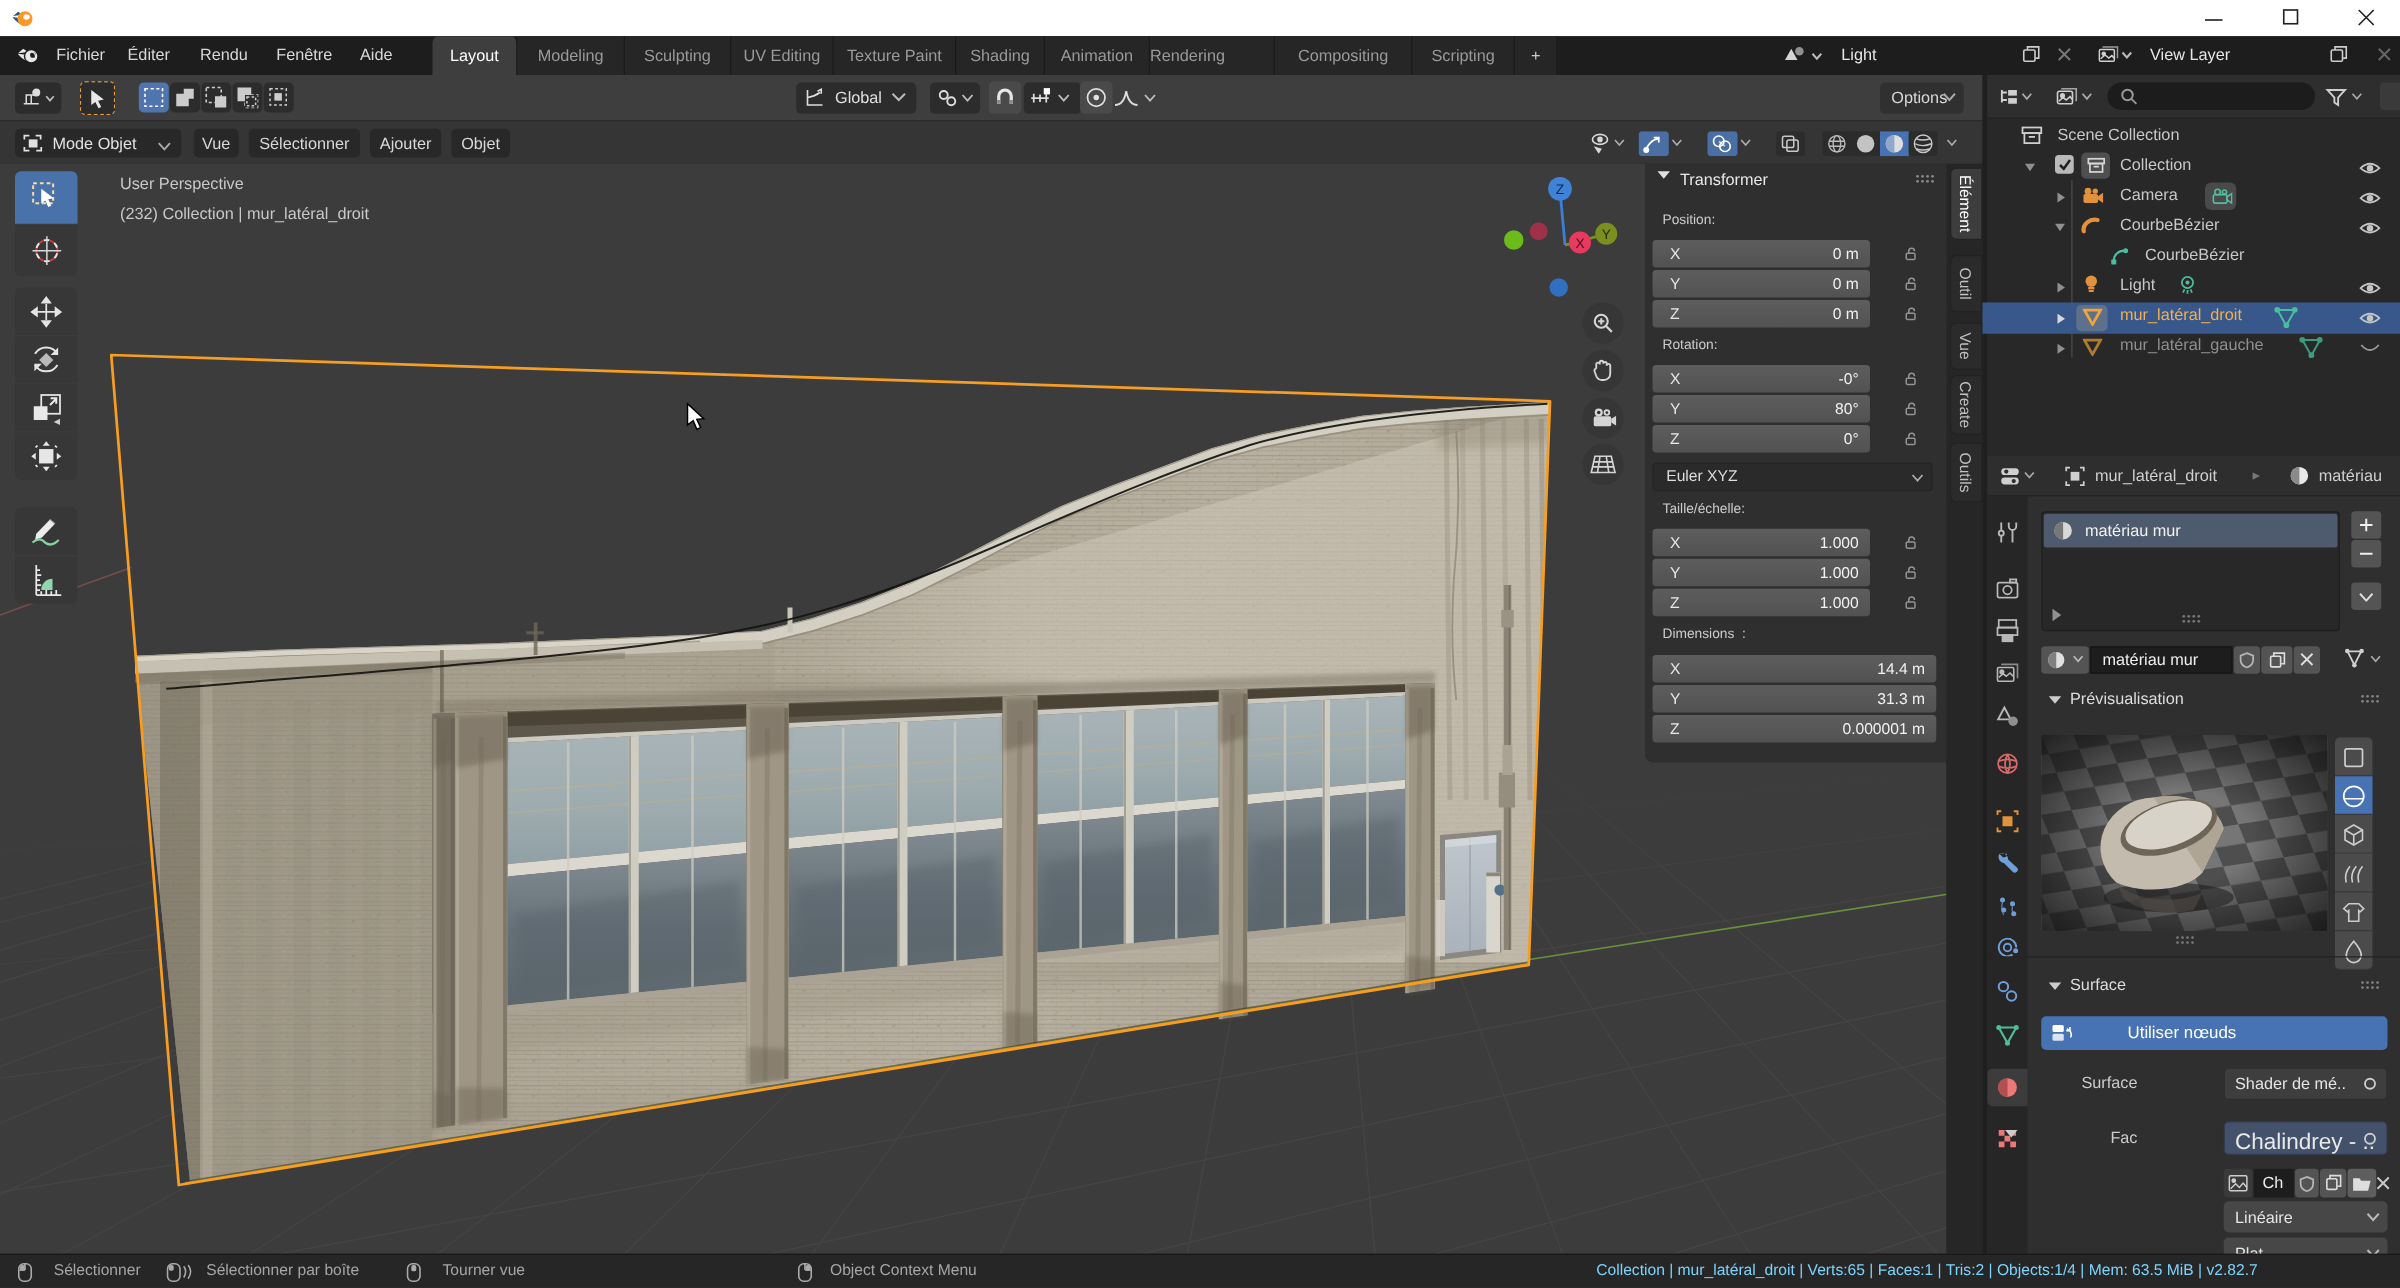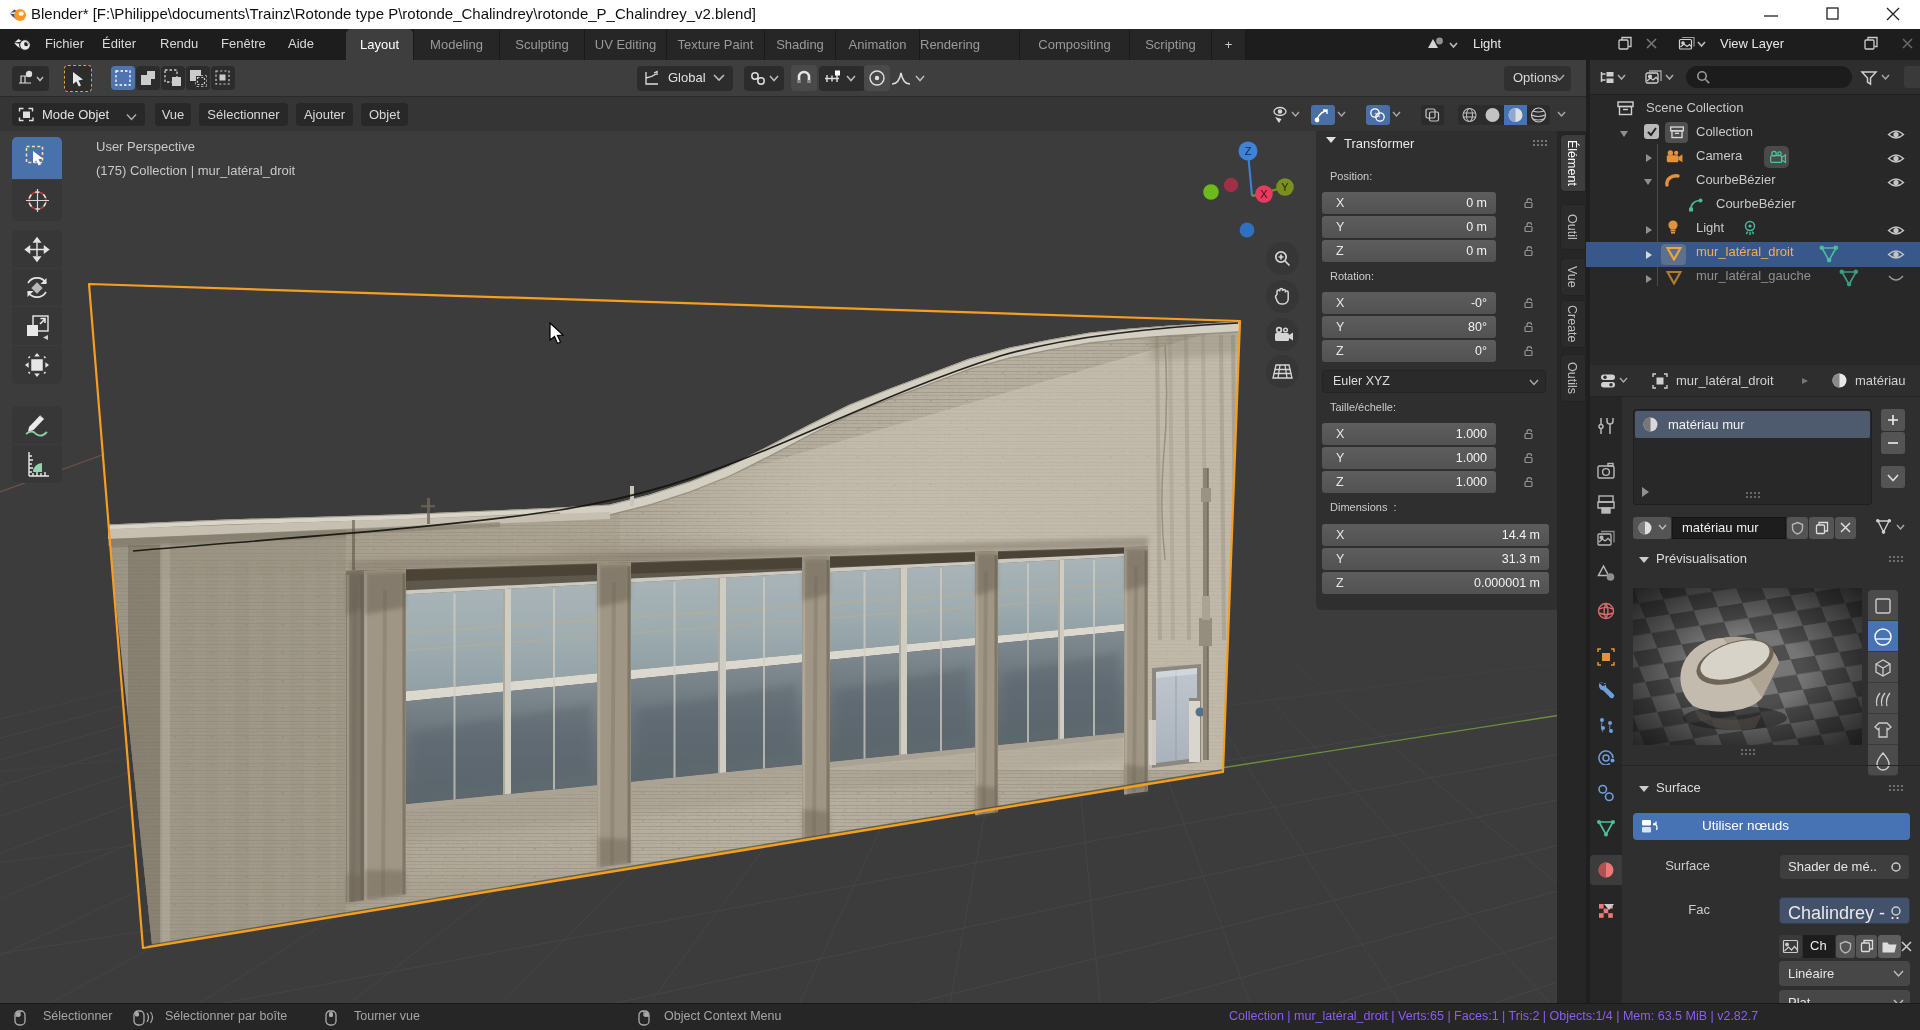--- a/index.html
+++ b/index.html
@@ -49,21 +49,20 @@
 </style></head><body>
 <div id="stage">
 
 <div class="abs" id="titlebar">
  <svg class="ico" style="left:8px;top:5px" width="19" height="19" viewBox="0 0 19 19">
         <path d="M2 8.5 Q7 15.5 12.5 14.5 L9 9.5 Z" fill="#265787"></path>
         <path d="M2.5 7.8 L10 6.8 L6.5 4.4 Z" fill="#265787"></path>
         <circle cx="12" cy="10" r="6" fill="#ff9722"></circle>
         <ellipse cx="13.2" cy="8.6" rx="2.6" ry="2.2" fill="#fff"></ellipse>
       </svg>
- <div class="t">Blender* [F:\Philippe\documents\Trainz\Rotonde type P\rotonde_Chalindrey\rotonde_P_Chalindrey_v2.blend]</div>
  <svg class="ico" style="left:1756px;top:4px" width="160" height="20" viewBox="0 0 160 20" stroke="#222" stroke-width="1.3" fill="none">
         <path d="M8 12 h14"></path>
         <rect x="71" y="4" width="11" height="11"></rect>
         <path d="M74 4 v-1 h11 v11 h-2" opacity="0"></path>
         <path d="M131 4 l12 12 M143 4 l-12 12"></path>
       </svg>
 </div>
 
 <div class="abs" id="menubar">
  <svg class="ico" style="left:13px;top:6px" width="20" height="18" viewBox="0 0 20 18">
@@ -548,21 +547,21 @@
 <rect x="1199" y="618" width="13" height="28" fill="#958d7e"></rect>
 <rect x="1202" y="596" width="8" height="24" fill="#aaa293"></rect>
 <rect x="1201" y="488" width="10" height="14" fill="#9a9284"></rect>
 <path d="M 133,551 C 300,537 450,527 560,510 C 640,497 700,478 780,444 C 860,410 920,382 1000,356 C 1080,333 1180,326 1238,323" fill="none" stroke="#14140f" stroke-width="1.6" opacity="0.92"></path>
 <line x1="152" y1="945" x2="1223" y2="770" stroke="#3a3a2a" stroke-width="2" opacity="0.6"></line>
 <line x1="148" y1="946.5" x2="1223" y2="771" stroke="#c8a020" stroke-width="1.6" opacity="0.85"></line>
 <polygon points="89,284 1240,321 1223,772 143,948" fill="none" stroke="#f79e22" stroke-width="2.2" stroke-linejoin="round"></polygon>
     </svg>
 
 <div class="ovtext" style="left:96px;top:139px">User Perspective</div>
-<div class="ovtext" style="left:96px;top:163px">(175) Collection | mur_latéral_droit</div>
+<div class="ovtext" style="left:96px;top:163px">(232) Collection | mur_latéral_droit</div>
 
 <div class="abs" style="left:12px;top:137px;width:50px;height:42px;background:#4a72aa;border-radius:5px 5px 0 0"></div>
 <svg class="ico" style="left:25px;top:145px" width="25" height="25" viewBox="0 0 25 25">
       <rect x="1.5" y="1.5" width="16" height="16" fill="none" stroke="#ffd9a0" stroke-width="1.6" stroke-dasharray="3 2.4"></rect>
       <path d="M8 6 L18 13.5 L13.6 14.3 L16 19.5 L13.6 20.6 L11.2 15.4 L8 18 Z" fill="#fff"></path>
     </svg>
 <div class="abs" style="left:12px;top:180px;width:50px;height:41px;background:#373737;border-radius:0 0 5px 5px"></div>
 <svg class="ico" style="left:24px;top:187px" width="27" height="27" viewBox="0 0 27 27">
       <g fill="none">
         <circle cx="13.5" cy="13.5" r="8.5" stroke="#cf3b3b" stroke-width="1.6" stroke-dasharray="4.4 4.4" stroke-dashoffset="2"></circle>
@@ -1320,14 +1319,14 @@
         <rect x="1" y="1" width="10" height="14" rx="4" fill="none" stroke="#aaa" stroke-width="1.3"></rect>
         <rect x="4" y="2" width="4" height="5" rx="1.5" fill="#aaa"></rect>
       </svg>
  <div class="sitem" style="left:354px">Tourner vue</div>
  <svg class="ico" style="left:638px;top:6px" width="12" height="16" viewBox="0 0 12 16">
         <rect x="1" y="1" width="10" height="14" rx="4" fill="none" stroke="#aaa" stroke-width="1.3"></rect>
         <path d="M6 1 v5 M6 6 h5" stroke="#aaa" stroke-width="1.3" fill="none"></path>
         <rect x="6.5" y="2" width="4" height="4.5" rx="1.5" fill="#aaa"></rect>
       </svg>
  <div class="sitem" style="left:664px">Object Context Menu</div>
- <div class="sitem" style="left:1229px;color:#8b5cf6">Collection | mur_latéral_droit | Verts:65 | Faces:1 | Tris:2 | Objects:1/4 | Mem: 63.5 MiB | v2.82.7</div>
+ <div class="sitem" style="left:1277px;color:#7dd3fc">Collection | mur_latéral_droit | Verts:65 | Faces:1 | Tris:2 | Objects:1/4 | Mem: 63.5 MiB | v2.82.7</div>
 </div>
 </div>
 </body></html>

